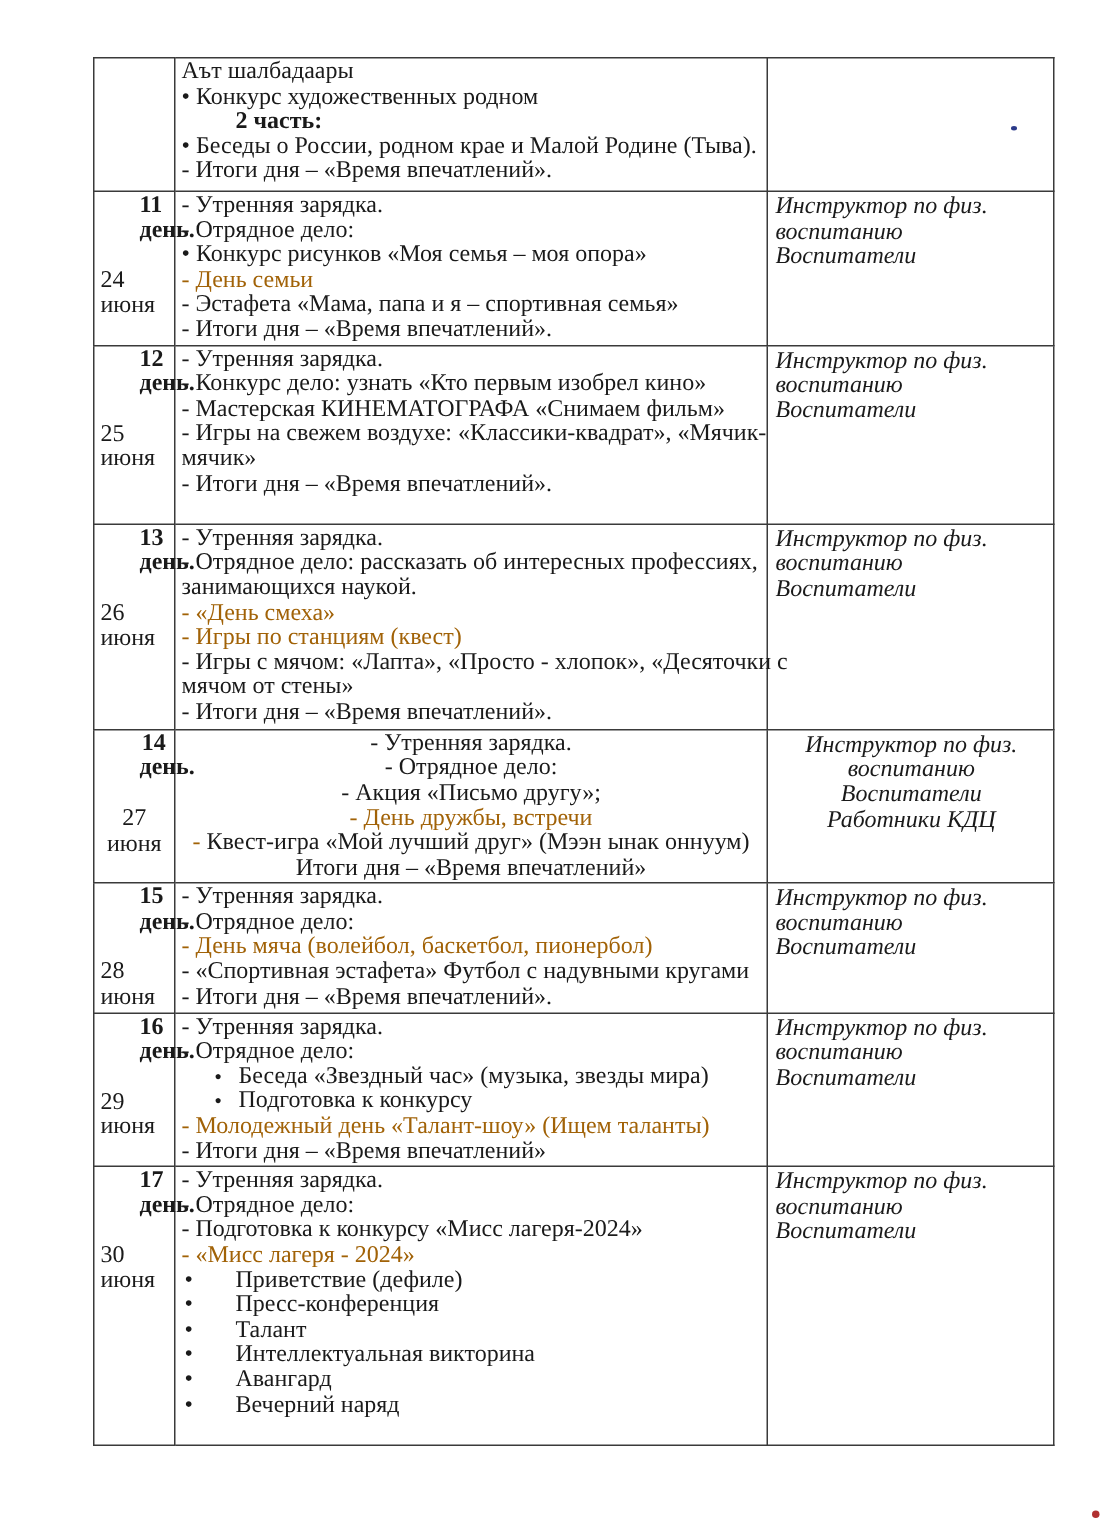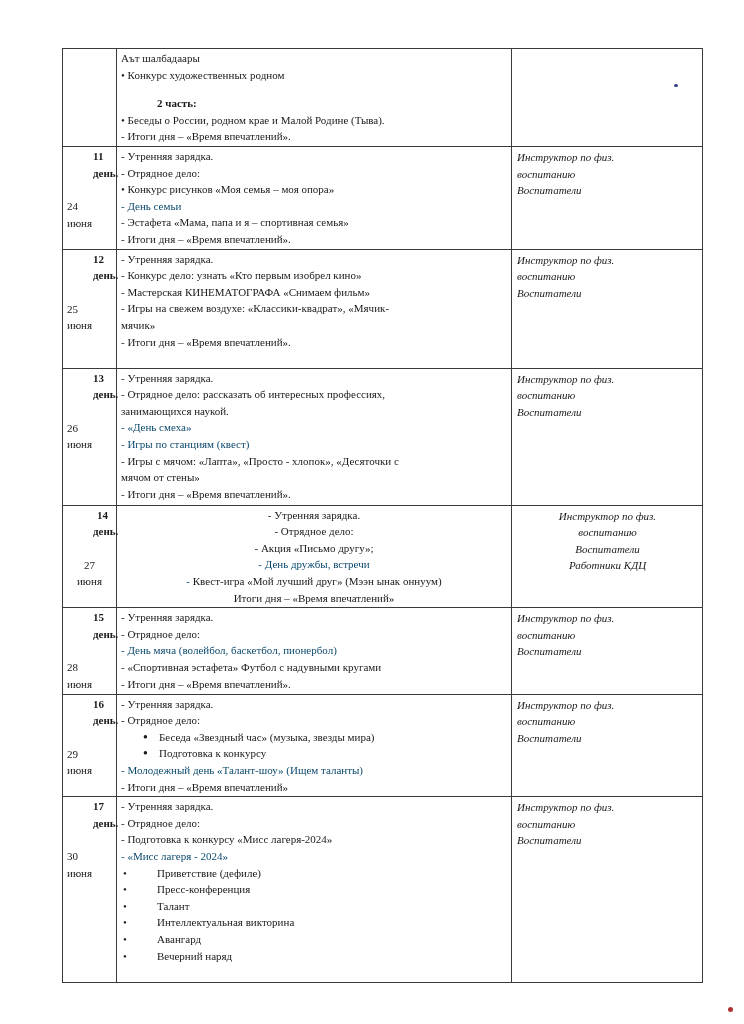--- a/index.html
+++ b/index.html
@@ -2,36 +2,36 @@
 <html><head>
 <meta charset="utf-8">
 <style>
   html, body { margin: 0; padding: 0; }
   body {
     width: 744px; height: 1024px; background: #ffffff; position: relative; overflow: hidden;
     font-family: "Liberation Serif", "DejaVu Serif", serif; color: #1a1a1a;
   }
   .page { position: absolute; left: 0; top: 0; width: 744px; height: 1024px; }
   table.schedule {
-    position: absolute; left: 62px; top: 48px; width: 640px;
+    position: absolute; left: 62px; top: 38px; width: 640px;
     border-collapse: collapse; table-layout: fixed;
-    font-size: 11px; line-height: 16.6px;
+    font-size: 16px; line-height: 16.6px;
   }
   table.schedule td {
     border: 1px solid #3a3a3a; vertical-align: top; padding: 1px 4px 1px 4px;
   }
   col.c-day { width: 54px; }
   col.c-act { width: 395px; }
   col.c-resp { width: 191px; }
   .day-num, .day-word { font-weight: bold; display: block; margin-left: 26px; }
   .day-gap { display: block; height: 17px; }
   .day-date, .day-month { display: block; }
   .line { display: block; white-space: nowrap; }
-  .red { color: #0c4a6e; }
-  .bold { font-weight: bold; margin-top: 12px; }
+  .red { color: #a16207; }
+  .bold { font-weight: bold; }
   .indent-heading { padding-left: 36px; }
   .bullet-round { padding-left: 38px; position: relative; }
   .bullet-round::before { content: "●"; position: absolute; left: 22px; font-size: 8px; top: 0px; }
   .bullet-tab { padding-left: 36px; position: relative; }
   .bullet-tab::before { content: "•"; position: absolute; left: 2px; }
   .resp { font-style: italic; display: block; }
   .resp-cell { padding-left: 5px !important; padding-top: 2px !important; }
   .speck { position: absolute; border-radius: 50%; }
 </style>
 </head>

